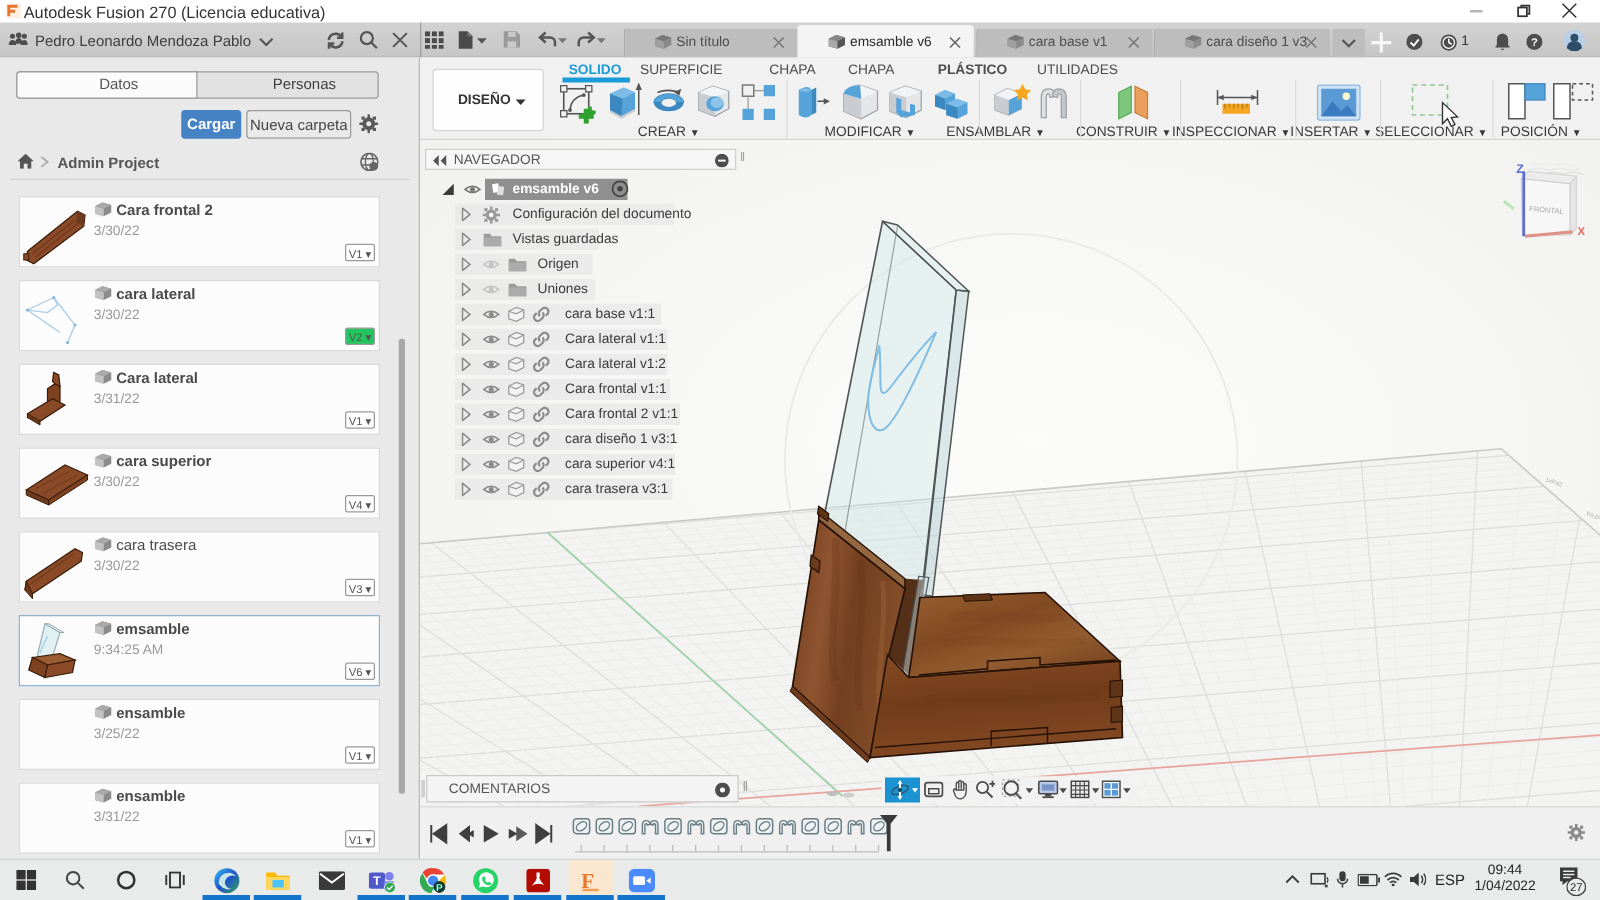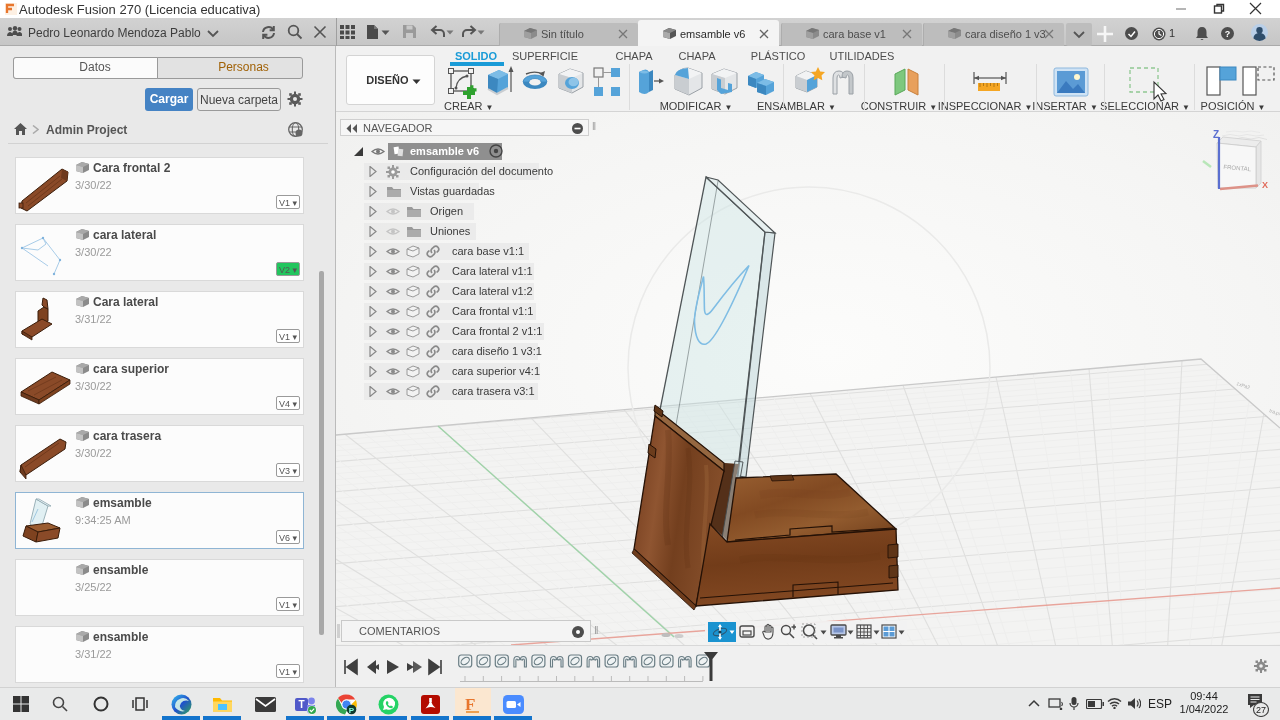--- a/index.html
+++ b/index.html
@@ -164,24 +164,24 @@
 <div class="abs" style="left:336px;top:46px;width:944px;height:66px;background:#f1f1f1;border-bottom:1px solid #d4d4d4"></div>
 <div class="abs" style="left:346px;top:55px;width:89px;height:50px;background:#fdfdfd;border:1px solid #d4d4d4;border-radius:3px"></div>
 <div class="abs" style="left:346px;top:74px;width:89px;text-align:center;font-size:11px;color:#333;font-weight:bold">DISEÑO &nbsp;</div>
 <svg class="abs" style="left:412px;top:79px" width="9" height="6">
     <path d="M0.5 0.5 L4.5 5 L8.5 0.5" fill="#333"></path>
   </svg>
 <div class="abs" style="left:416px;top:50px;width:120px;text-align:center;font-size:11px;color:#1a9bd7;font-weight:bold">SOLIDO</div>
 <div class="abs" style="left:497px;top:50px;width:96px;text-align:center;font-size:11px;color:#4d4d4d;font-weight:normal">SUPERFICIE</div>
 <div class="abs" style="left:574px;top:50px;width:120px;text-align:center;font-size:11px;color:#4d4d4d;font-weight:normal">CHAPA</div>
 <div class="abs" style="left:641px;top:50px;width:112px;text-align:center;font-size:11px;color:#4d4d4d;font-weight:normal">CHAPA</div>
-<div class="abs" style="left:718px;top:50px;width:120px;text-align:center;font-size:11px;color:#4d4d4d;font-weight:normal">PLÁSTICO</div>
+<div class="abs" style="left:718px;top:50px;width:120px;text-align:center;font-size:11px;color:#4d4d4d;font-weight:bold">PLÁSTICO</div>
 <div class="abs" style="left:802px;top:50px;width:120px;text-align:center;font-size:11px;color:#4d4d4d;font-weight:normal">UTILIDADES</div>
 <div class="abs" style="left:450px;top:62px;width:54px;height:4px;background:#1a9bd7"></div>
-<div class="abs" style="left:444px;top:100px;width:118px;font-size:11px;color:#3a3a3a">CREAR <span style="font-size:8px">▼</span></div>
+<div class="abs" style="left:476px;top:100px;width:118px;text-align:center;font-size:11px;color:#3a3a3a">CREAR <span style="font-size:8px">▼</span></div>
 <div class="abs" style="left:637px;top:100px;width:118px;text-align:center;font-size:11px;color:#3a3a3a">MODIFICAR <span style="font-size:8px">▼</span></div>
 <div class="abs" style="left:757px;top:100px;width:118px;text-align:left;font-size:11px;color:#3a3a3a">ENSAMBLAR <span style="font-size:8px">▼</span></div>
 <div class="abs" style="left:840px;top:100px;width:118px;text-align:center;font-size:11px;color:#3a3a3a">CONSTRUIR <span style="font-size:8px">▼</span></div>
 <div class="abs" style="left:926px;top:100px;width:118px;text-align:center;font-size:11px;color:#3a3a3a">INSPECCIONAR <span style="font-size:8px">▼</span></div>
 <div class="abs" style="left:1006px;top:100px;width:118px;text-align:center;font-size:11px;color:#3a3a3a">INSERTAR <span style="font-size:8px">▼</span></div>
 <div class="abs" style="left:1086px;top:100px;width:118px;text-align:center;font-size:11px;color:#3a3a3a">SELECCIONAR <span style="font-size:8px">▼</span></div>
 <div class="abs" style="left:1174px;top:100px;width:118px;text-align:center;font-size:11px;color:#3a3a3a">POSICIÓN <span style="font-size:8px">▼</span></div>
 <div class="abs" style="left:629px;top:64px;width:1px;height:46px;background:#dcdcdc"></div>
 <div class="abs" style="left:783px;top:64px;width:1px;height:46px;background:#dcdcdc"></div>
 <div class="abs" style="left:864px;top:64px;width:1px;height:46px;background:#dcdcdc"></div>
@@ -298,21 +298,21 @@
 <rect x="14" y="1" width="16" height="13" fill="#55a3d9" stroke="#3c88c0" stroke-width="1"></rect>
   </svg>
 <svg class="abs" style="left:1242px;top:66px" width="34" height="33">
 <rect x="1" y="1" width="13" height="28" fill="#fff" stroke="#555" stroke-width="1.2"></rect>
 <rect x="16" y="1" width="16" height="13" fill="none" stroke="#555" stroke-width="1.2" stroke-dasharray="3,2.4"></rect>
   </svg>
 <div class="abs" style="left:0;top:46px;width:336px;height:642px;background:#e9e9e9;border-right:1px solid #bbb">
 <div class="abs" style="left:13px;top:11px;width:290px;height:22px;border:1px solid #9a9a9a;border-radius:3px;background:#e2e2e2"></div>
 <div class="abs" style="left:13px;top:11px;width:145px;height:22px;background:#fbfbfb;border:1px solid #9a9a9a;border-radius:3px 0 0 3px"></div>
 <div class="abs" style="left:13px;top:14px;width:164px;text-align:center;font-size:12px;color:#555">Datos</div>
-<div class="abs" style="left:158px;top:14px;width:171px;text-align:center;font-size:12px;color:#a16207">Personas</div>
+<div class="abs" style="left:158px;top:14px;width:171px;text-align:center;font-size:12px;color:#404040">Personas</div>
 <div class="abs" style="left:145px;top:42px;width:48px;height:23px;background:#4583c4;border-radius:3px;color:#fff;font-size:12px;font-weight:bold;text-align:center;line-height:23px">Cargar</div>
 <div class="abs" style="left:197px;top:42px;width:84px;height:23px;border:1px solid #9a9a9a;border-radius:3px;color:#444;font-size:12px;text-align:center;line-height:23px">Nueva carpeta</div>
 <svg class="abs" style="left:287px;top:45px" width="16" height="16">
       <g fill="#5a5a5a">
         <circle cx="8" cy="8" r="5.2"></circle>
         <rect x="7" y="0.5" width="2" height="3"></rect>
         <rect x="7" y="12.5" width="2" height="3"></rect>
         <rect x="0.5" y="7" width="3" height="2"></rect>
         <rect x="12.5" y="7" width="3" height="2"></rect>
         <rect x="2.2" y="2.2" width="2.6" height="2.6"></rect>
@@ -404,21 +404,21 @@
 <svg class="abs" style="left:18px;top:427px" width="55" height="53">
     <polygon points="3,38 42,12 48,15 47,22 8,48 2,45" fill="#8a4a28" stroke="#3a1d0a" stroke-width="1"></polygon>
     <polygon points="3,38 8,48 8,52 2,45" fill="#6e3a1e" stroke="#3a1d0a" stroke-width="0.8"></polygon>
     <path d="M7 40 L41 16" stroke="#5f2f14" stroke-width="1" opacity="0.6"></path>
   </svg>
 <svg class="abs" style="left:75px;top:429px" width="15" height="13">
     <polygon points="1,4 7,1 14,3 14,9 8,12 1,10" fill="#8b8b8b"></polygon>
     <polygon points="1,4 7,1 14,3 8,6" fill="#a9a9a9"></polygon>
     <polygon points="1,4 8,6 8,12 1,10" fill="#c2c2c2"></polygon>
   </svg>
-<div class="abs" style="left:93px;top:429px;font-size:12px;font-weight:bold;color:#4a4a4a">cara trasera</div>
+<div class="abs" style="left:93px;top:429px;font-size:12px;font-weight:normal;color:#4a4a4a">cara trasera</div>
 <div class="abs" style="left:75px;top:447px;font-size:11px;color:#9a9a9a">3/30/22</div>
 <div class="abs" style="left:276px;top:463px;width:24px;height:14px;border:1px solid #9a9a9a;border-radius:2px;background:#fff;font-size:9px;color:#555;text-align:center;line-height:14px">V3&nbsp;▾</div>
 <div class="abs" style="left:15px;top:492px;width:289px;height:57px;background:#fcfcfc;border:1px solid #8fb5d4"></div>
 <svg class="abs" style="left:18px;top:494px" width="55" height="53">
     <polygon points="18,5 30,12 22,38 12,30" fill="#ddeef2" stroke="#8aa5ad" stroke-width="1" opacity="0.85"></polygon>
     <polygon points="18,5 21,5 33,12 30,12" fill="#eef6f8" stroke="#8aa5ad" stroke-width="0.8"></polygon>
     <path d="M14 28 L20 15" stroke="#9fc8e0" stroke-width="1"></path>
     <polygon points="8,32 20,38 42,34 30,29" fill="#9a5c30" stroke="#3a1d0a" stroke-width="1"></polygon>
     <polygon points="8,32 20,38 18,48 5,42" fill="#7e421f" stroke="#3a1d0a" stroke-width="1"></polygon>
     <polygon points="20,38 42,34 40,44 18,48" fill="#8a4a28" stroke="#3a1d0a" stroke-width="1"></polygon>

